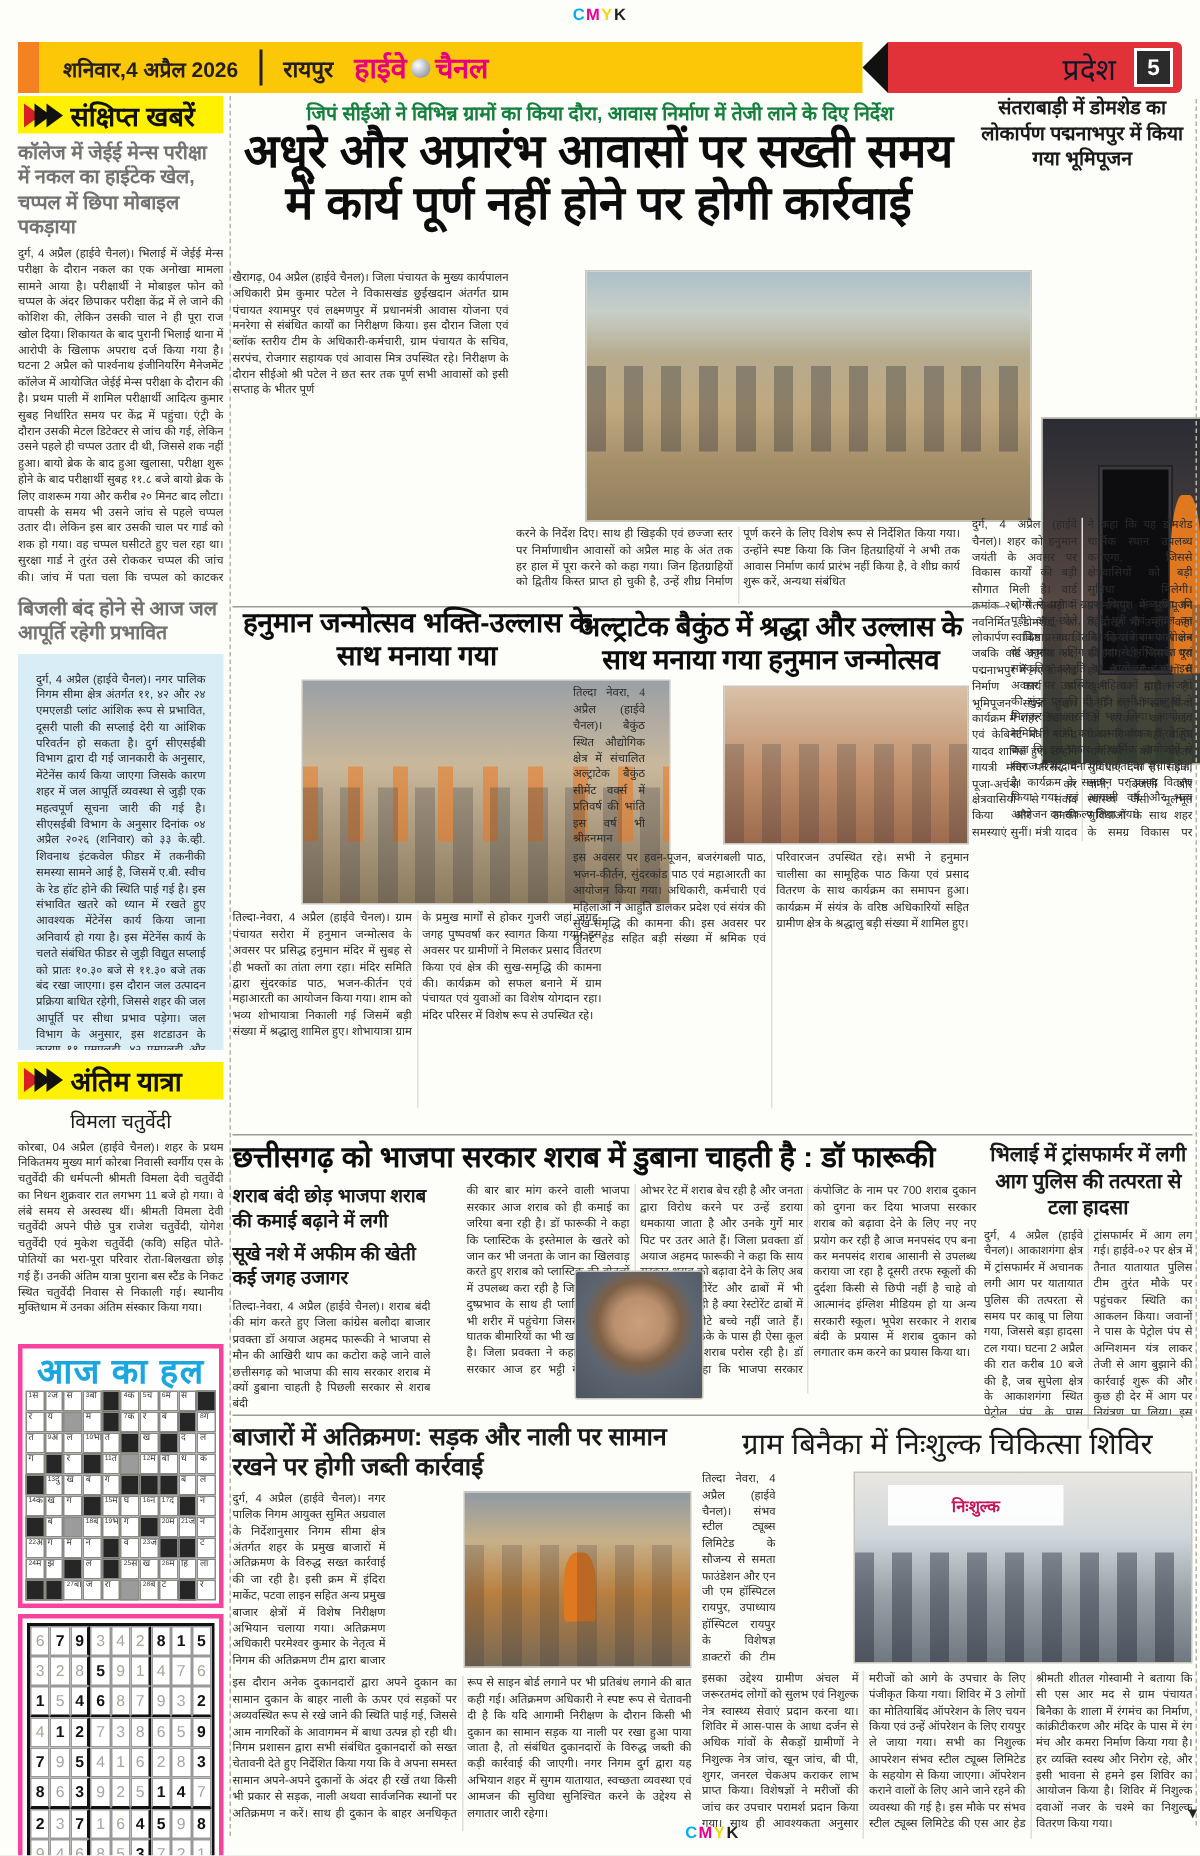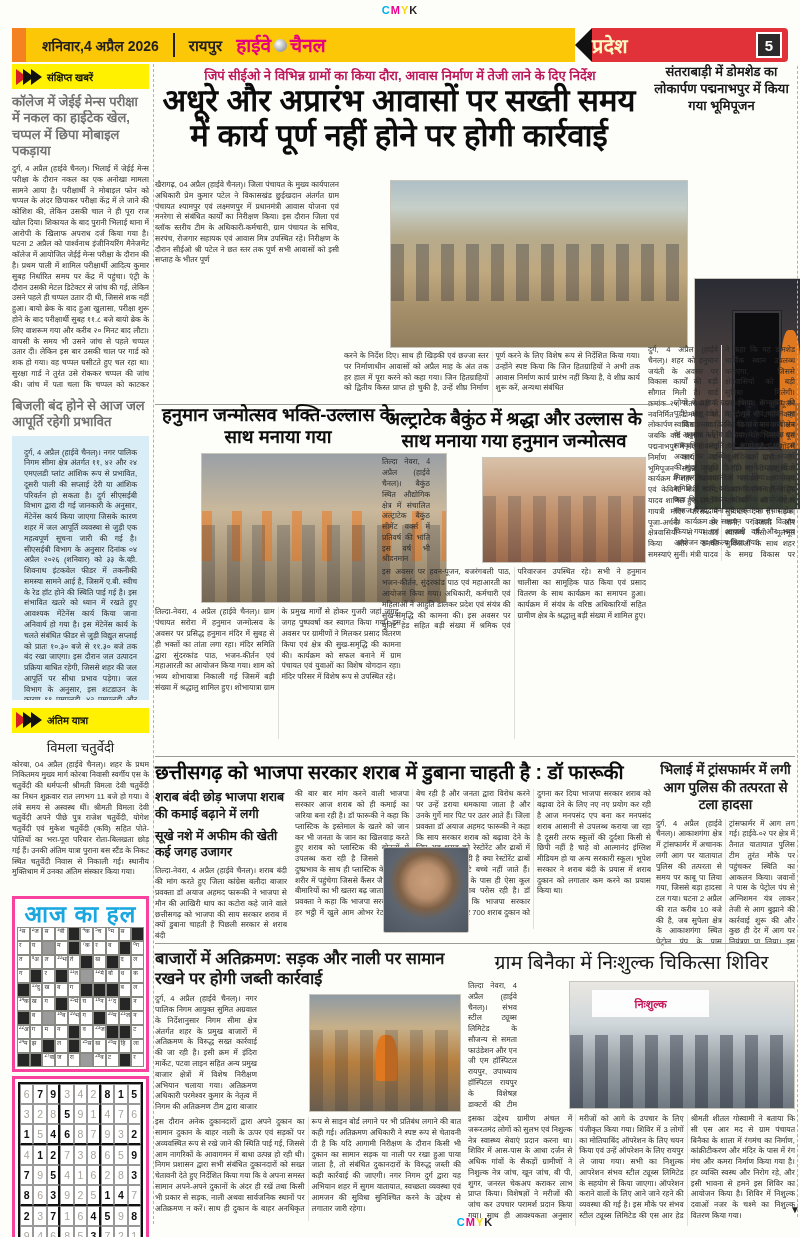--- a/index.html
+++ b/index.html
@@ -14,32 +14,32 @@
   .mh-orange{width:14px;background:#f58220;}
   .mh-yellow{flex:1;background:#fbc707;display:flex;align-items:center;gap:14px;padding:0 16px;}
   .mh-date{font-weight:bold;font-size:14px;color:#231f20;}
   .mh-div{width:2px;height:24px;background:#231f20;}
   .mh-city{font-weight:bold;font-size:15px;color:#231f20;}
   .mh-logo{font-weight:bold;font-size:19px;color:#e6007e;display:flex;align-items:center;gap:3px;}
   .mh-ball{width:13px;height:13px;border-radius:50%;background:radial-gradient(circle at 35% 35%,#fff,#9aa0a6 70%);display:inline-block;}
   .mh-right{display:flex;align-items:center;}
   .mh-chev{width:0;height:0;border-top:17px solid transparent;border-bottom:17px solid transparent;border-right:17px solid #111;}
   .mh-red{background:#e03238;height:34px;display:flex;align-items:center;justify-content:center;gap:12px;width:196px;border-radius:0 4px 4px 0;}
-  .mh-section{color:#fef9c3;font-weight:bold;font-size:20px;flex:1;text-align:left;}
+  .mh-section{color:#0f172a;font-weight:normal;font-size:20px;flex:1;text-align:right;}
   .mh-page{background:#2b2b2b;border:2px solid #fff;color:#fff;font-weight:bold;font-size:15px;
            width:22px;height:22px;display:flex;align-items:center;justify-content:center;margin-right:6px;}
   
   .bodytxt{font-size:7.6px;line-height:1.42;text-align:justify;color:#2b2b2b;overflow:hidden;}
   .cols2{column-count:2;column-gap:7px;column-rule:1px solid #e0ded8;}
   .cols3{column-count:3;column-gap:7px;column-rule:1px solid #e0ded8;}
   .rule{background:#9b9b93;height:1px;}
   
   .sidebar{left:12px;top:64px;width:137px;height:1160px;border-right:1px dashed #b5b2a8;padding-right:4px;}
   .banner{background:#fff100;height:25px;display:flex;align-items:center;gap:5px;padding:0 4px;margin-bottom:5px;}
-  .banner .txt{font-weight:bold;font-size:10px;color:#111;}
+  .banner .txt{font-weight:bold;font-size:18px;color:#111;}
   .chevs{position:relative;width:26px;height:16px;flex:0 0 26px;}
   .chevs i{position:absolute;top:0;width:0;height:0;border-top:8px solid transparent;border-bottom:8px solid transparent;}
   .chevs .r1{left:0;border-left:11px solid #d91f26;}
   .chevs .k1{left:7px;border-left:11px solid #111;}
   .chevs .k2{left:15px;border-left:11px solid #111;}
   .sb-head{font-weight:bold;font-size:13px;line-height:1.25;color:#737373;margin:2px 0 5px 0;}
   .sb-body{margin-bottom:8px;}
   .bluebg{background:#d8edf6;padding:12px;}
   .obit-name{font-weight:normal;font-size:13px;text-align:center;margin:2px 0 4px 0;}
   .pinkbox{border:3px solid #f9429e;background:#fff;}
@@ -69,41 +69,41 @@
   .ph-bazar{background:linear-gradient(180deg,#8f9aa3 0%,#c7b089 28%,#b77f3f 58%,#7a6a55 100%);}
   .ph-bineka{background:linear-gradient(180deg,#e9e7e1 0%,#cfd6da 34%,#9aa2a8 64%,#6f7880 100%);}
   .crowd{position:absolute;left:0;right:0;bottom:0;height:58%;
          background:repeating-linear-gradient(90deg,rgba(30,35,50,.42) 0 13px,rgba(0,0,0,0) 13px 25px);}
   .saffron{position:absolute;left:0;right:0;top:38%;height:34%;
            background:repeating-linear-gradient(90deg,rgba(235,120,30,.55) 0 10px,rgba(0,0,0,0) 10px 30px);}
   .ph-banner{position:absolute;left:10%;top:6%;width:52%;height:22%;background:rgba(255,255,255,.92);
              display:flex;align-items:center;justify-content:center;font-weight:bold;color:#c2185b;font-size:11px;}
   .orangeman{position:absolute;left:44%;top:34%;width:14%;height:40%;background:#e07820;border-radius:40% 40% 8% 8%;}
   
-  .kicker{left:158px;top:66px;width:484px;text-align:center;font-weight:bold;font-size:13px;color:#be185d;}
+  .kicker{left:158px;top:66px;width:484px;text-align:center;font-weight:bold;font-size:13px;color:#15803d;}
   .mainhead{left:153px;top:84px;width:492px;text-align:center;font-weight:900;font-size:31px;line-height:1.12;color:#0c0c0c;}
   .subhead{font-weight:bold;font-size:13px;line-height:1.3;color:#111;margin-bottom:5px;}
   .story-col{left:155px;top:180px;width:184px;height:222px;}
   .story-photo{left:344px;top:180px;width:296px;height:166px;}
   .story-underphoto{left:344px;top:351px;width:296px;height:52px;}
   .right-story-head{left:648px;top:64px;width:147px;font-weight:bold;font-size:13px;line-height:1.3;text-align:center;}
   .right-story-photo{left:648px;top:110px;width:147px;height:230px;}
   .right-story-body{left:648px;top:345px;width:147px;height:216px;}
   
   .hanu-box{left:155px;top:404px;width:246px;}
   .midhead{font-weight:bold;font-size:18.5px;line-height:1.2;text-align:center;color:#0d0d0d;}
   .hanu-photo{width:244px;height:148px;margin-top:5px;}
   .ultra-box{left:382px;top:408px;width:264px;font-family:Liberation Serif, serif;}
   .ultra-row{display:flex;gap:6px;margin-top:5px;}
   .ultra-photo{width:162px;height:104px;flex:0 0 162px;}
   .bandb-right{left:674px;top:398px;width:121px;height:354px;}
   
   .faro-box{left:155px;top:761px;width:496px;}
   .faro-head{font-weight:bold;font-size:19.5px;line-height:1.15;color:#0d0d0d;}
-  .faro-row{display:flex;gap:8px;margin-top:6px;position:relative;}
+  .faro-row{display:flex;gap:24px;margin-top:6px;position:relative;}
   .faro-sub{flex:0 0 132px;font-weight:bold;font-size:12.5px;line-height:1.3;}
   .faro-cols{flex:1;height:140px;}
   .faro-photo{position:absolute;left:182px;top:58px;width:84px;height:84px;border-radius:2px;}
   .bhilai-box{left:656px;top:761px;width:139px;}
   .bhilai-head{font-weight:bold;font-size:13.5px;line-height:1.3;text-align:center;margin-bottom:5px;}
   
   .bazar-box{left:155px;top:948px;width:306px;}
   .bazar-head{font-weight:bold;font-size:16.5px;line-height:1.22;text-align:left;}
   .bazar-row{display:flex;gap:6px;margin-top:6px;}
   .bazar-photo{width:150px;height:116px;flex:0 0 150px;}

